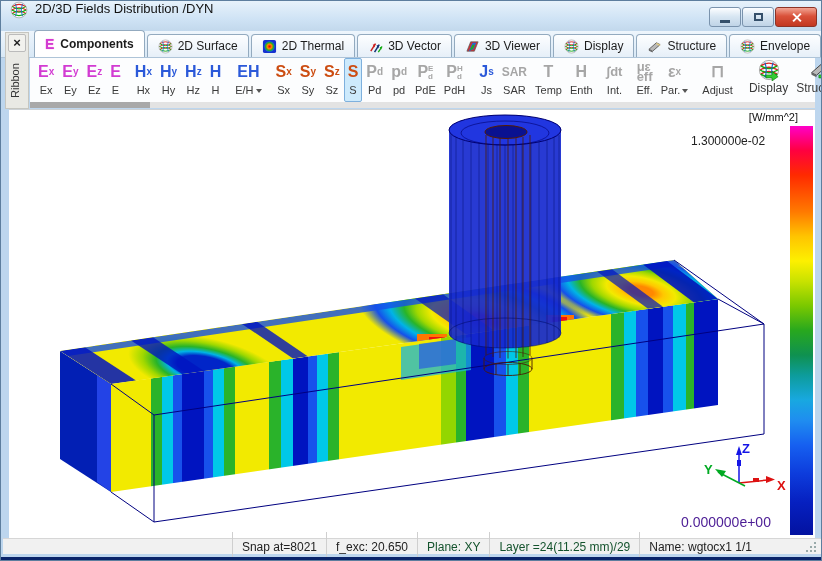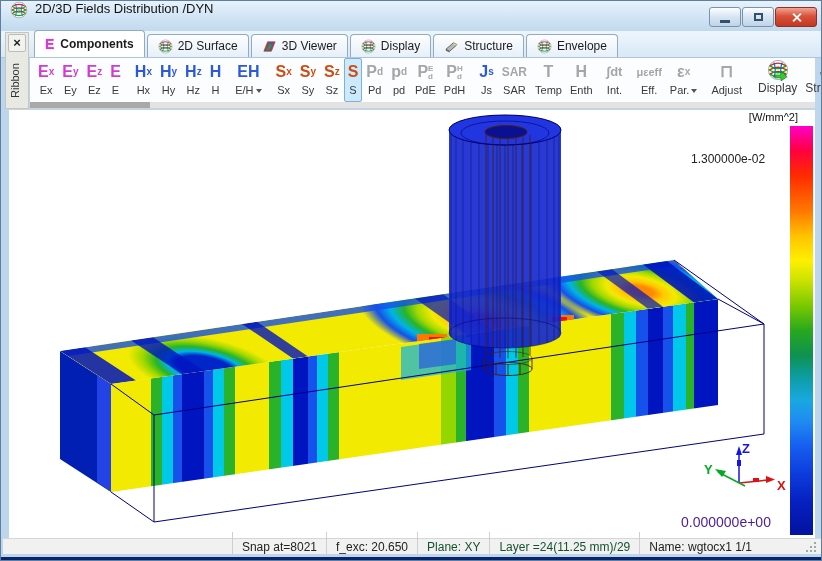--- a/index.html
+++ b/index.html
@@ -49,31 +49,31 @@
   .rlabel{font-size:11px;color:#3a3a3a;white-space:nowrap;display:flex;align-items:center;}
   .magenta{color:#d23bd2;}
   .blue{color:#2b59d9;}
   .orange{color:#cc4d12;}
   .gray{color:#a6a6a6;}
   .serif{font-family:"Liberation Serif",serif;}
   .dd{width:0;height:0;border-left:3px solid transparent;border-right:3px solid transparent;border-top:4px solid #555;margin-left:2px;margin-top:2px;}
   .bigbtn{display:flex;flex-direction:column;align-items:center;padding:1px 4px;}
   .bigbtn svg{width:24px;height:22px;}
   .bigbtn .rlabel{font-size:12px;}
-  .stack2{display:flex;flex-direction:row;font-size:11px;line-height:10px;font-weight:bold;}
+  .stack2{display:flex;flex-direction:column;font-size:13px;line-height:10px;font-weight:bold;}
   
   #rstrip{position:absolute;left:29px;top:101px;width:785px;height:6px;background:#e3e3e3;}
   #rthumb{position:absolute;left:0px;top:0;width:120px;height:6px;background:#a9a9a9;}
   
   #canvas{position:absolute;left:8px;top:108px;width:806px;height:429px;background:#fff;border-top:1px solid #cdd2d6;}
   #scene{position:absolute;left:0;top:0;}
   #colorbar{position:absolute;left:781px;top:16px;width:23px;height:409px;
     background:linear-gradient(to bottom,#ff00c8 0%,#ff0040 6%,#ff2a00 12%,#ff7a00 21%,#ffc400 27%,#fdf000 33%,#c8e200 38%,#7ac800 44%,#28a81e 50%,#0f9150 56%,#0d9c9c 61%,#18a8e0 67%,#1f8df0 72%,#1660f0 78%,#0d3cdc 85%,#0620c0 92%,#0312a0 100%);}
   #cbunit{position:absolute;right:17px;top:1px;font-size:11px;color:#111;}
-  #cbmax{position:absolute;left:682px;top:24px;font-size:12px;color:#222;margin-top:18px;}
+  #cbmax{position:absolute;left:682px;top:24px;font-size:12px;color:#222;}
   #cbmin{position:absolute;left:672px;top:404px;font-size:14px;color:#4c1d95;}
   
   #statusbar{position:absolute;left:2px;top:537px;width:818px;height:16px;background:#f1f1f1;
     border-top:1px solid #d6d6d6;display:flex;justify-content:flex-end;align-items:center;font-size:12px;color:#222;padding-right:60px;}
   .sfield{border-left:1px solid #cfcfcf;padding:0 9px;white-space:nowrap;height:30px;display:flex;align-items:center;}
   .sfield.muted{color:#14532d;}
   #grip{position:absolute;right:5px;top:541px;width:10px;height:10px;}
   #grip i{position:absolute;width:2px;height:2px;background:#9aa;box-shadow:4px 0 #9aa,8px 0 #9aa, 4px -4px #9aa, 8px -4px #9aa, 8px -8px #9aa;left:0;top:8px;}
   #bottomnavy{position:absolute;left:0;top:556px;width:822px;height:5px;background:#0a246a;}
 </style>
@@ -148,20 +148,32 @@
   <div id="tabstrip">
     <div class="tab active">
       <span class="eicon">E</span>
       <span>Components</span>
     </div>
     <div class="tab">
       <svg class="ticon">
           <use href="#meshball"></use>
         </svg>
       <span>2D Surface</span>
+    </div>
+    <div class="tab">
+      <svg class="ticon">
+          <use href="#thermalic"></use>
+        </svg>
+      <span>2D Thermal</span>
+    </div>
+    <div class="tab">
+      <svg class="ticon">
+          <use href="#vectoric"></use>
+        </svg>
+      <span>3D Vector</span>
     </div>
     <div class="tab">
       <svg class="ticon">
           <use href="#vieweric"></use>
         </svg>
       <span>3D Viewer</span>
     </div>
     <div class="tab">
       <svg class="ticon">
           <use href="#meshball"></use>

